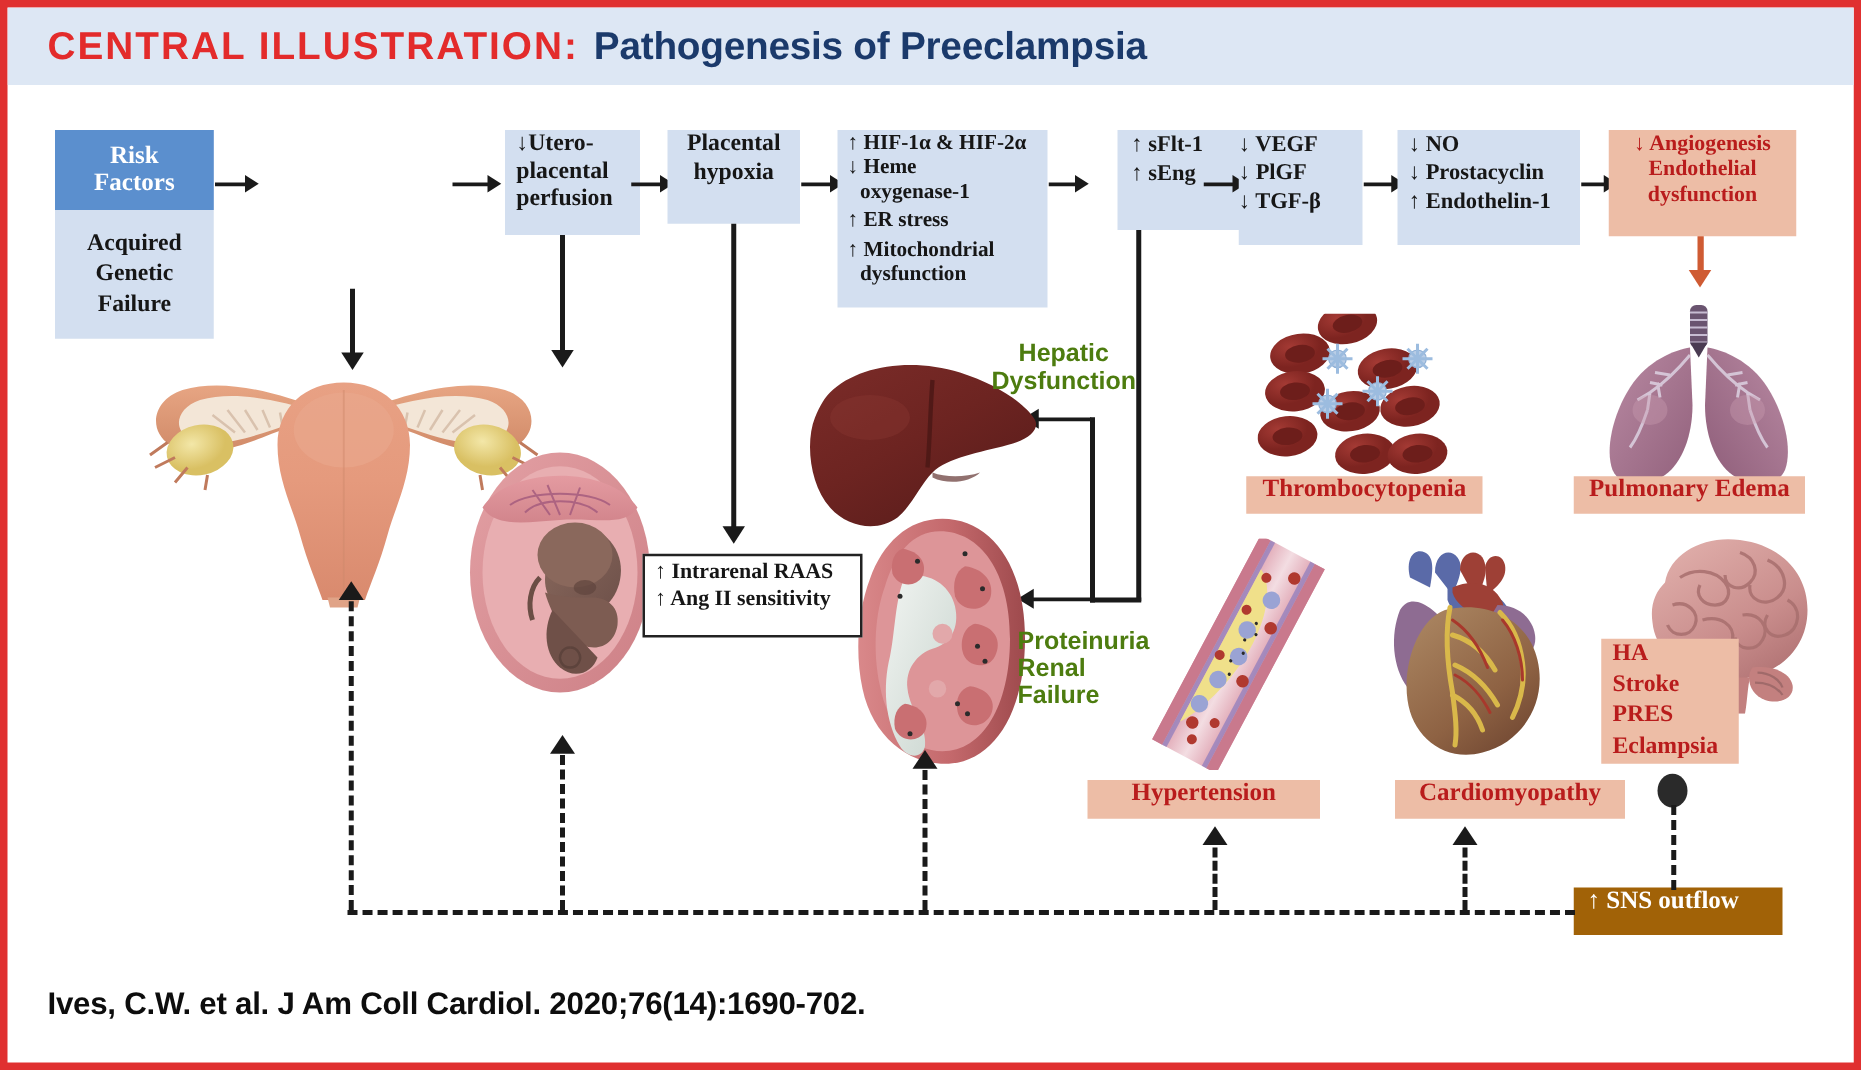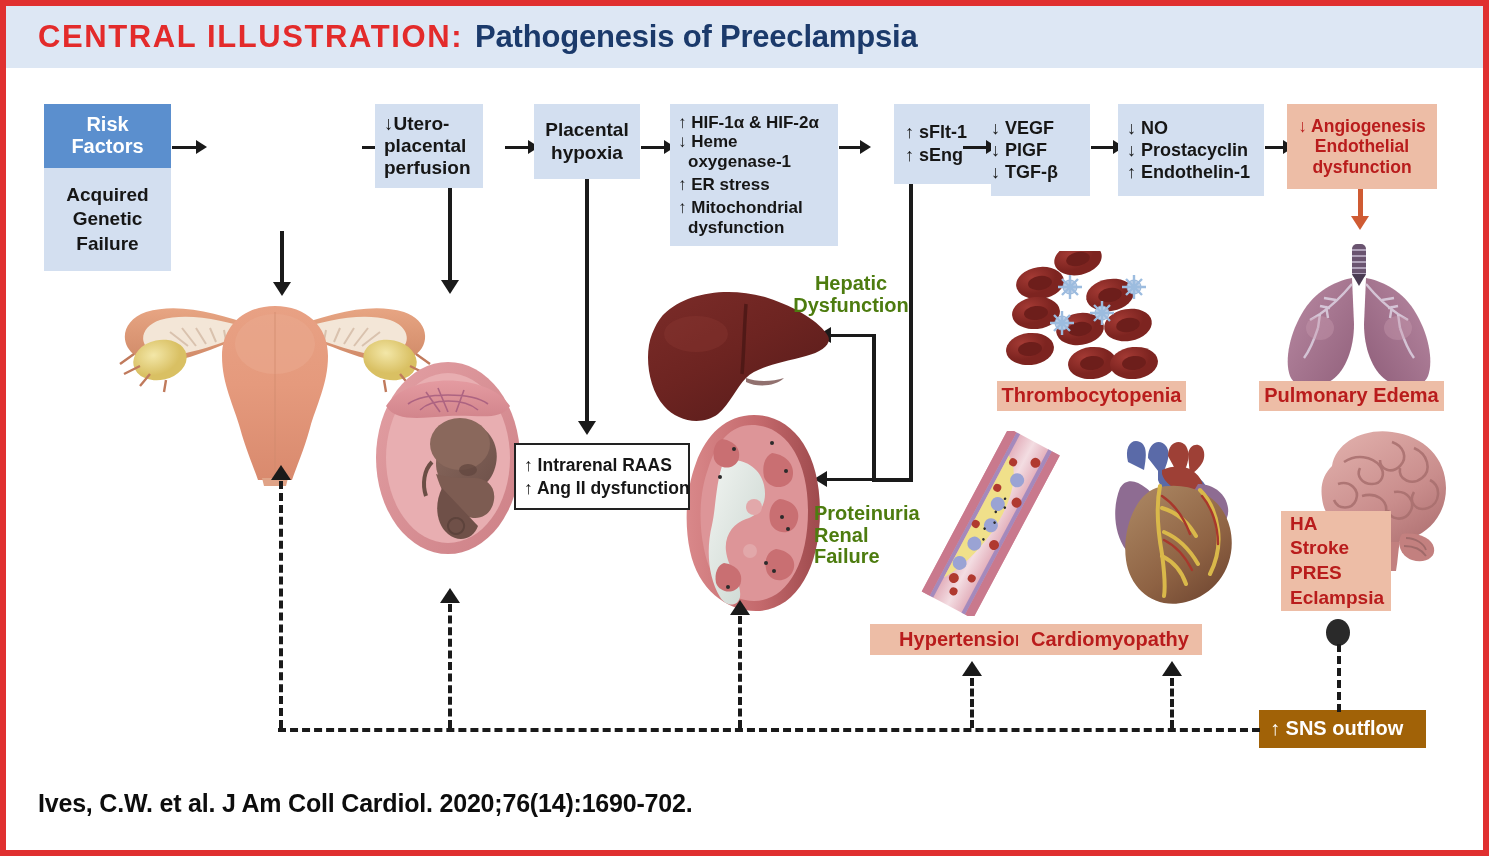--- a/index.html
+++ b/index.html
@@ -26,23 +26,23 @@
     letter-spacing:1.6px; font-family:"Liberation Sans", sans-serif;
   }
   .title-main {
     color:#1b3a6b; font-weight:bold; font-size:31px;
     margin-left:12px; letter-spacing:-0.2px;
   }
 
   
   .box {
     position:absolute;
-    display:flex; flex-direction:column; justify-content:center;
+    display:flex; flex-direction:column; justify-content:flex-start;
     font-weight:bold; line-height:1.08;
-    font-family:Liberation Sans, sans-serif;
+    font-family:Liberation Serif, serif;
   }
   .box-blue  { background:#d3dff0; color:#161616; }
   .box-blue-dark { background:#5b8fce; color:#ffffff; }
   .box-peach { background:#edbda6; color:#b91c1c; }
   .box-white { background:#ffffff; color:#161616; border:2px solid #222; }
   .box-solidblue { background:#a16207; color:#ffffff; }
 
   .ctr { text-align:center; align-items:center; }
   .lft { text-align:left; align-items:flex-start; }
 
@@ -130,21 +130,21 @@
   <div class="conn h" style="left:166px; top:140px; width:25px;"></div>
   <div class="arrow-r" style="left:190px; top:134px;"></div>
 
 
   <div class="conn h" style="left:356px; top:140px; width:29px;"></div>
   <div class="arrow-r" style="left:384px; top:134px;"></div>
 
   <div class="conn v" style="left:274px; top:225px; width:4px; height:55px;"></div>
   <div class="arrow-d" style="left:267px; top:276px;"></div>
 
-  <div class="box box-blue lft" style="left:369px; top:98px; width:108px; height:84px; font-size:19px; line-height:1.16; padding-left:9px;">
+  <div class="box box-blue lft" style="left:398px; top:98px; width:108px; height:84px; font-size:19px; line-height:1.16; padding-left:9px;">
     <span class="line">↓Utero-</span>
     <span class="line">placental</span>
     <span class="line">perfusion</span>
   </div>
 
   <div class="conn h" style="left:499px; top:140px; width:24px;"></div>
   <div class="arrow-r" style="left:522px; top:134px;"></div>
 
   <div class="conn v" style="left:442px; top:182px; width:4px; height:96px;"></div>
   <div class="arrow-d" style="left:435px; top:274px;"></div>
@@ -543,36 +543,36 @@
   </div>
 
   <div class="redlabel" style="left:808px; top:485px; font-size:20px; text-align:left; width:140px;">
     <div>Proteinuria</div>
     <div>Renal</div>
     <div>Failure</div>
   </div>
 
   <div class="box box-white lft" style="left:508px; top:437px; width:176px; height:67px; font-size:17.5px; line-height:1.26; padding-left:8px;">
     <span class="line">↑ Intrarenal RAAS</span>
-    <span class="line">↑ Ang II dysfunction</span>
+    <span class="line">↑ Ang II sensitivity</span>
   </div>
 
   <div class="box box-peach ctr" style="left:991px; top:375px; width:189px; height:30px; font-size:20px;">
     <span class="line">Thrombocytopenia</span>
   </div>
 
   <div class="box box-peach ctr" style="left:1253px; top:375px; width:185px; height:30px; font-size:20px;">
     <span class="line">Pulmonary Edema</span>
   </div>
 
   <div class="box box-peach ctr" style="left:864px; top:618px; width:186px; height:31px; font-size:20px;">
     <span class="line">Hypertension</span>
   </div>
 
-  <div class="box box-peach ctr" style="left:1012px; top:618px; width:184px; height:31px; font-size:20px;">
+  <div class="box box-peach ctr" style="left:1110px; top:618px; width:184px; height:31px; font-size:20px;">
     <span class="line">Cardiomyopathy</span>
   </div>
 
   <div class="box box-peach lft" style="left:1275px; top:505px; width:110px; height:100px; font-size:19px; line-height:1.3; padding-left:9px;">
     <span class="line">HA</span>
     <span class="line">Stroke</span>
     <span class="line">PRES</span>
     <span class="line">Eclampsia</span>
   </div>
 

